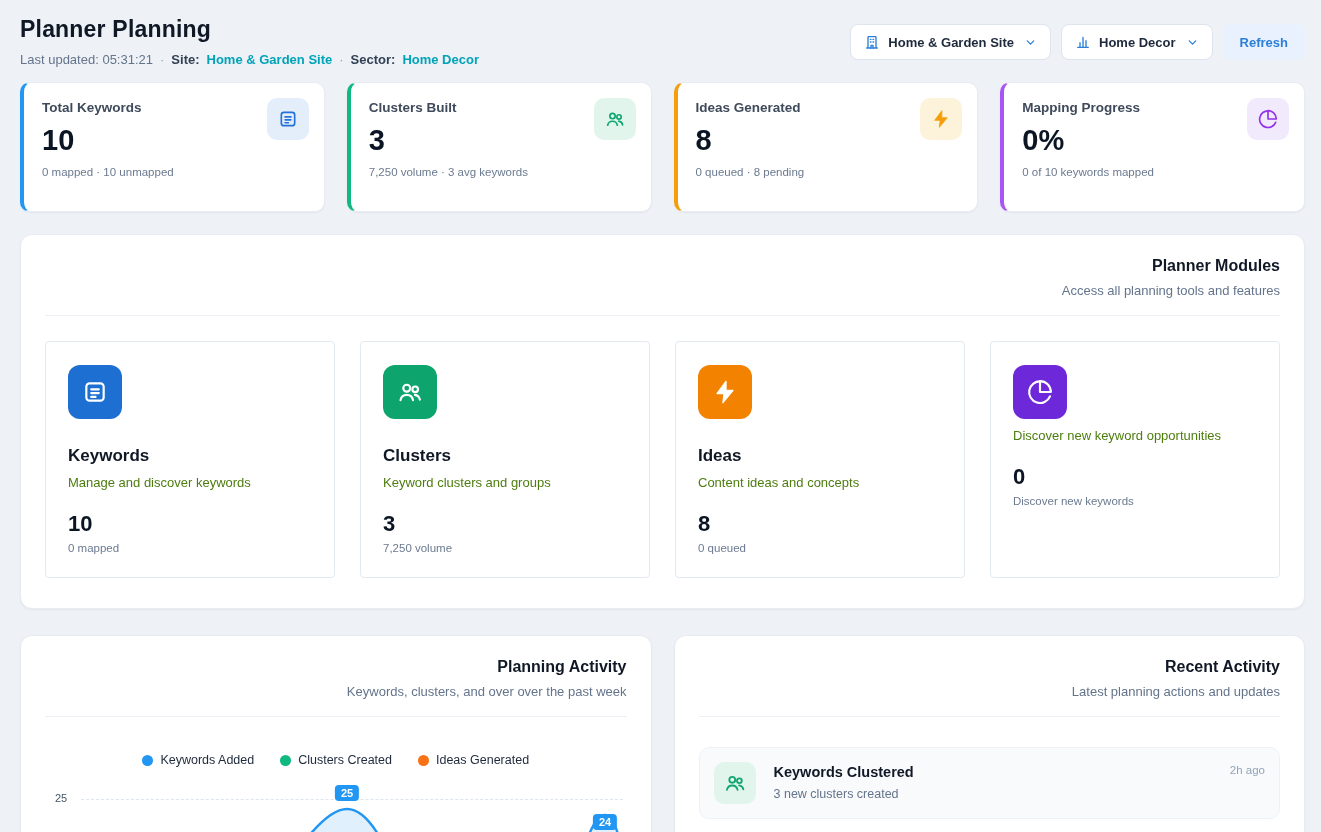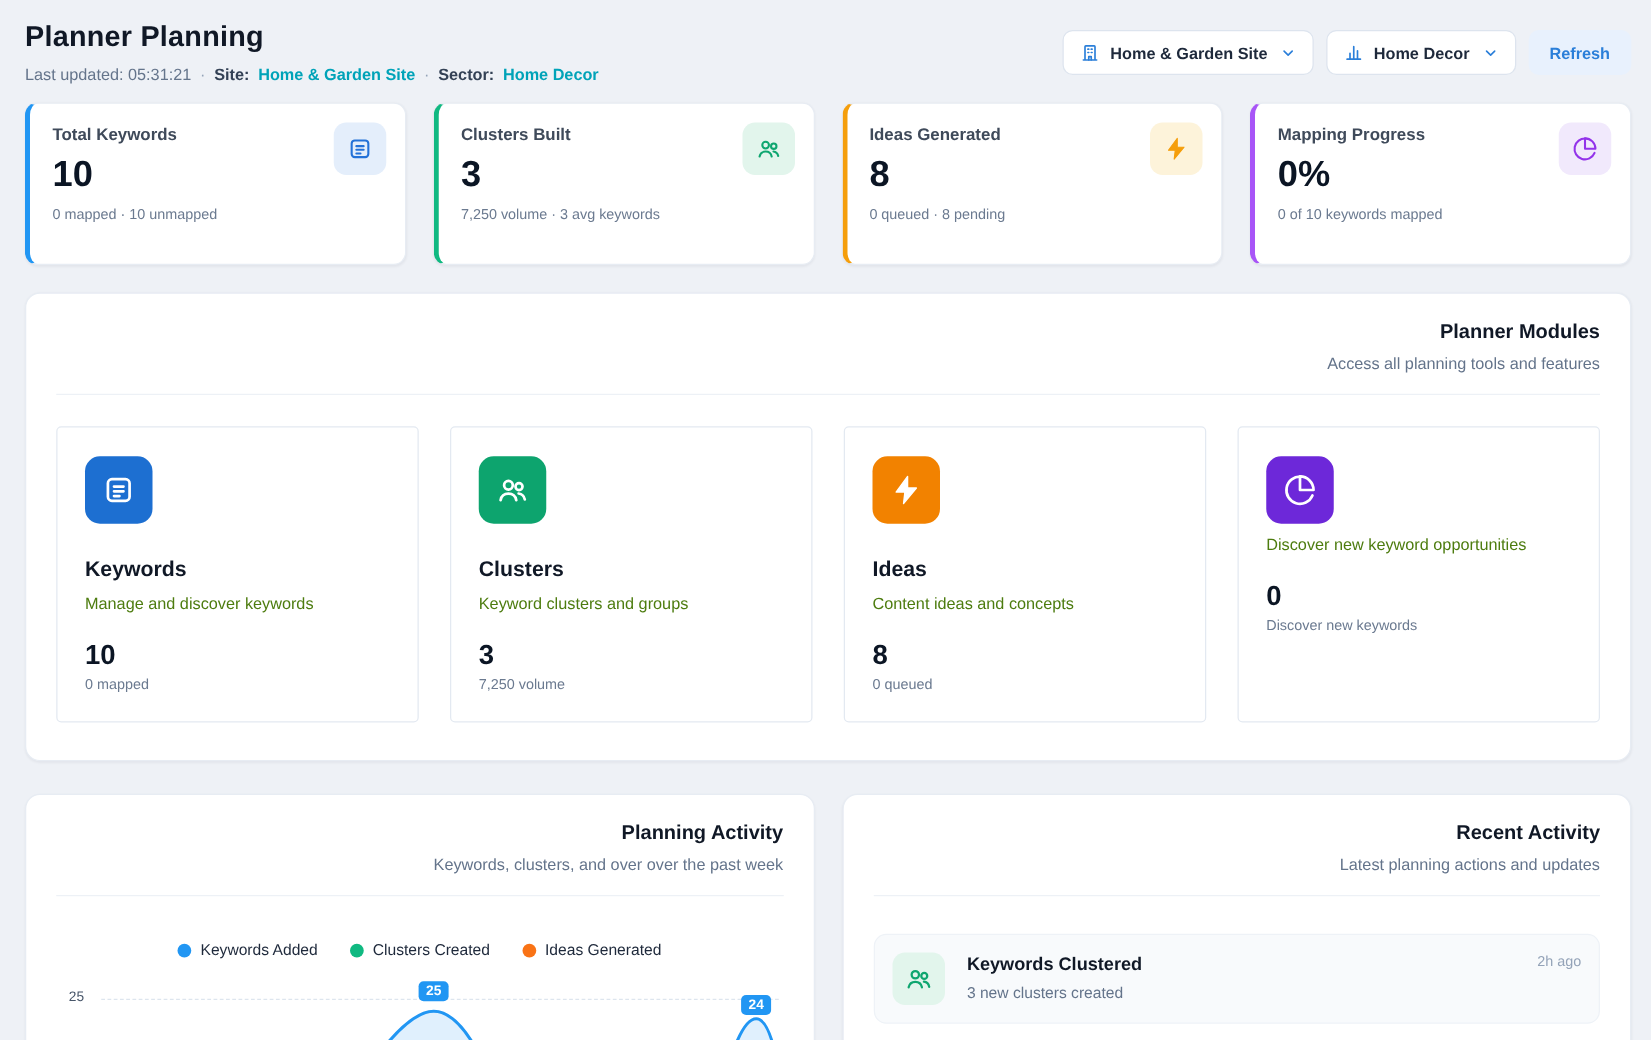--- a/index.html
+++ b/index.html
@@ -263,21 +263,21 @@
         </div>
       </div>
       <div class="chart-area">
         <span class="ytick">25</span>
         <div class="gridline"></div>
         <svg class="chart-svg" viewBox="0 0 587 260">
           <path class="area" d="M -5 320 C 150 320 240 30 302 30 C 364 30 396 320 452 320 C 508 320 524 36 560 36 C 578 36 584 120 590 190 L 590 340 L -5 340 Z"></path>
           <path class="line" d="M -5 320 C 150 320 240 30 302 30 C 364 30 396 320 452 320 C 508 320 524 36 560 36 C 578 36 584 120 590 190"></path>
         </svg>
         <span class="pt-badge" style="left:302px; top:6px;">25</span>
-        <span class="pt-badge" style="left:560px; top:17px;">24</span>
+        <span class="pt-badge" style="left:560px; top:35px;">24</span>
       </div>
     </div>
 
     <div class="panel">
       <div class="panel-head">
         <div class="panel-title">Recent Activity</div>
         <div class="panel-sub">Latest planning actions and updates</div>
         <hr class="panel-divider">
       </div>
       <div class="activity-list">

